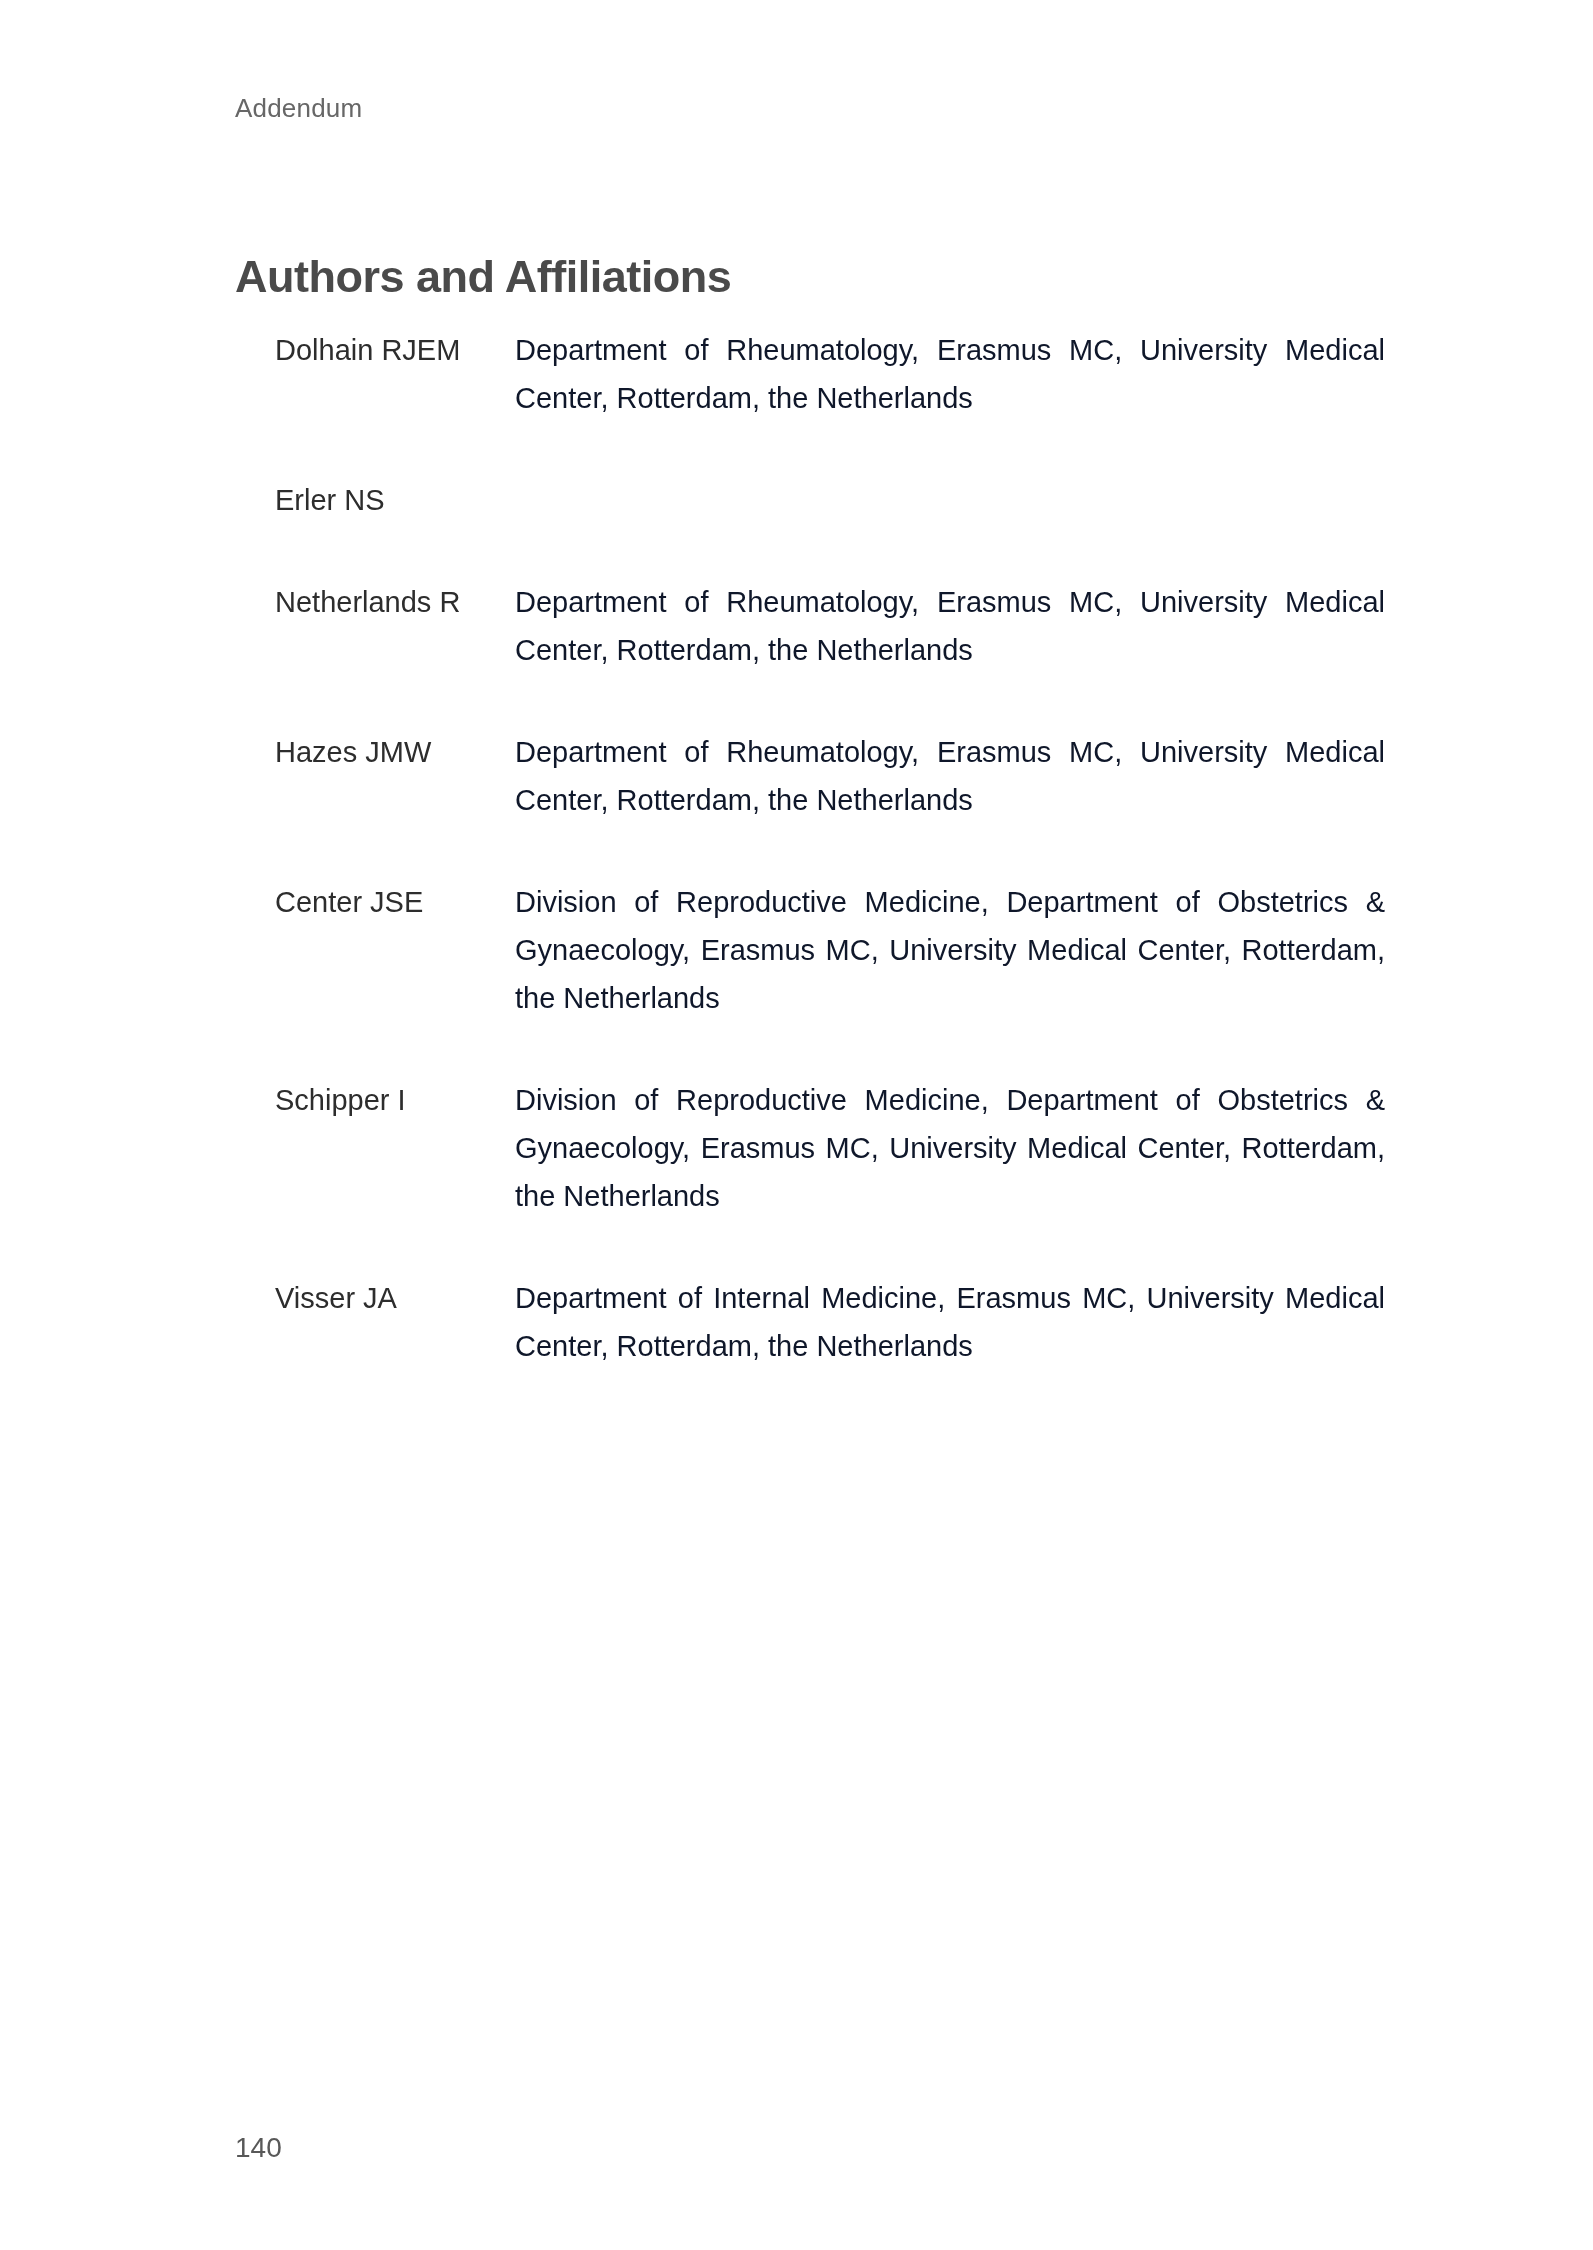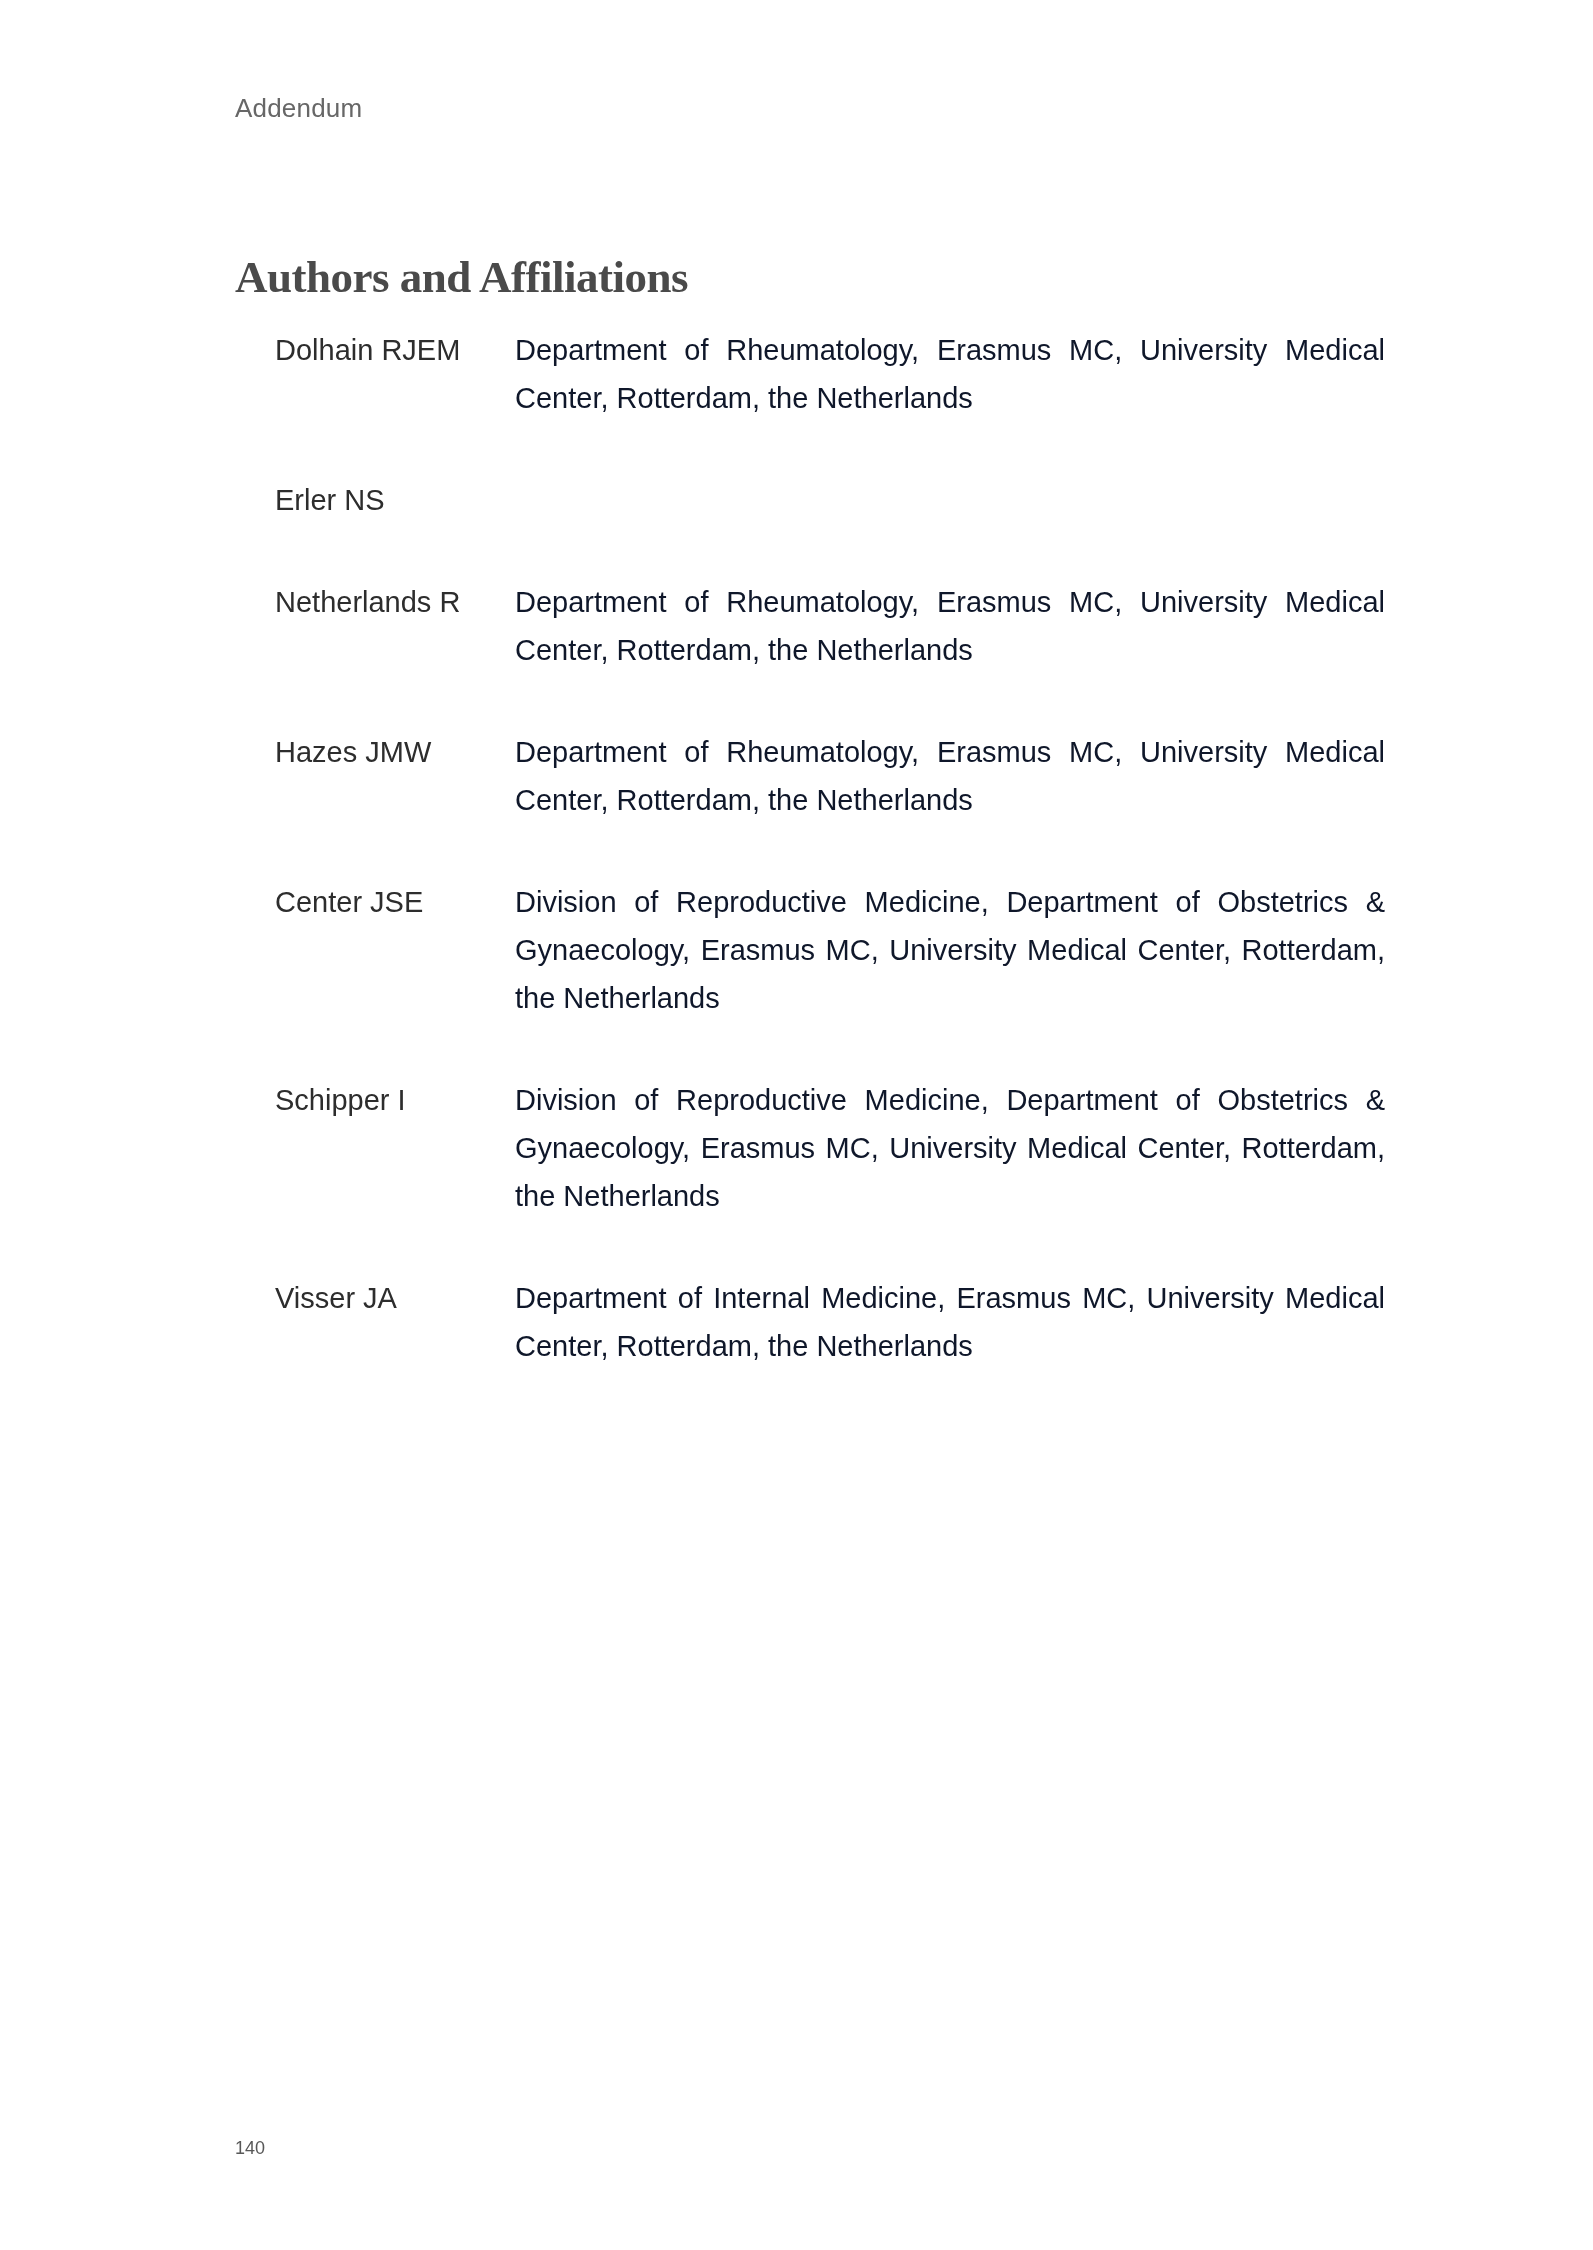--- a/index.html
+++ b/index.html
@@ -32,21 +32,20 @@
   }
   .page-title {
     position: absolute;
     left: 0;
     top: 222px;
     font-size: 45px;
     line-height: 50px;
     font-weight: 700;
     color: #4a4a4a;
     letter-spacing: -0.5px;
-    font-family: Liberation Serif, serif;
   }
   .author-list {
     position: absolute;
     left: 0;
     top: 326px;
     width: 1110px;
     margin-left: 40px;
   }
   .author-row {
     display: flex;
@@ -66,21 +65,21 @@
     font-size: 29px;
     line-height: 48px;
     color: #0f172a;
     text-align: justify;
     text-justify: inter-word;
   }
   .page-number {
     position: absolute;
     left: 0;
     top: 2132px;
-    font-size: 18px;
+    font-size: 28px;
     line-height: 32px;
     color: #585858;
   }
 </style>
 </head>
 <body>
 
 <div class="page">
 
   <div class="running-header">Addendum</div>

